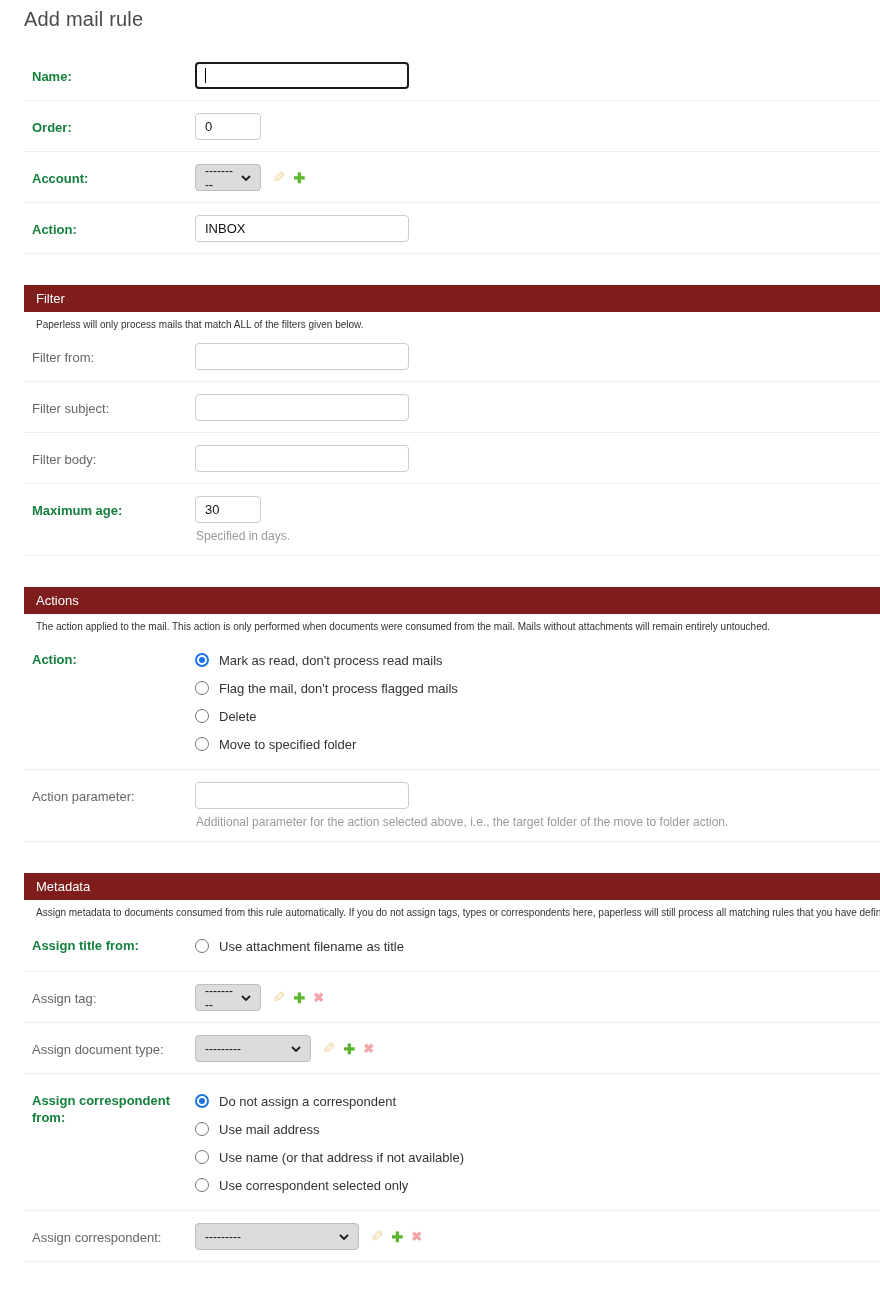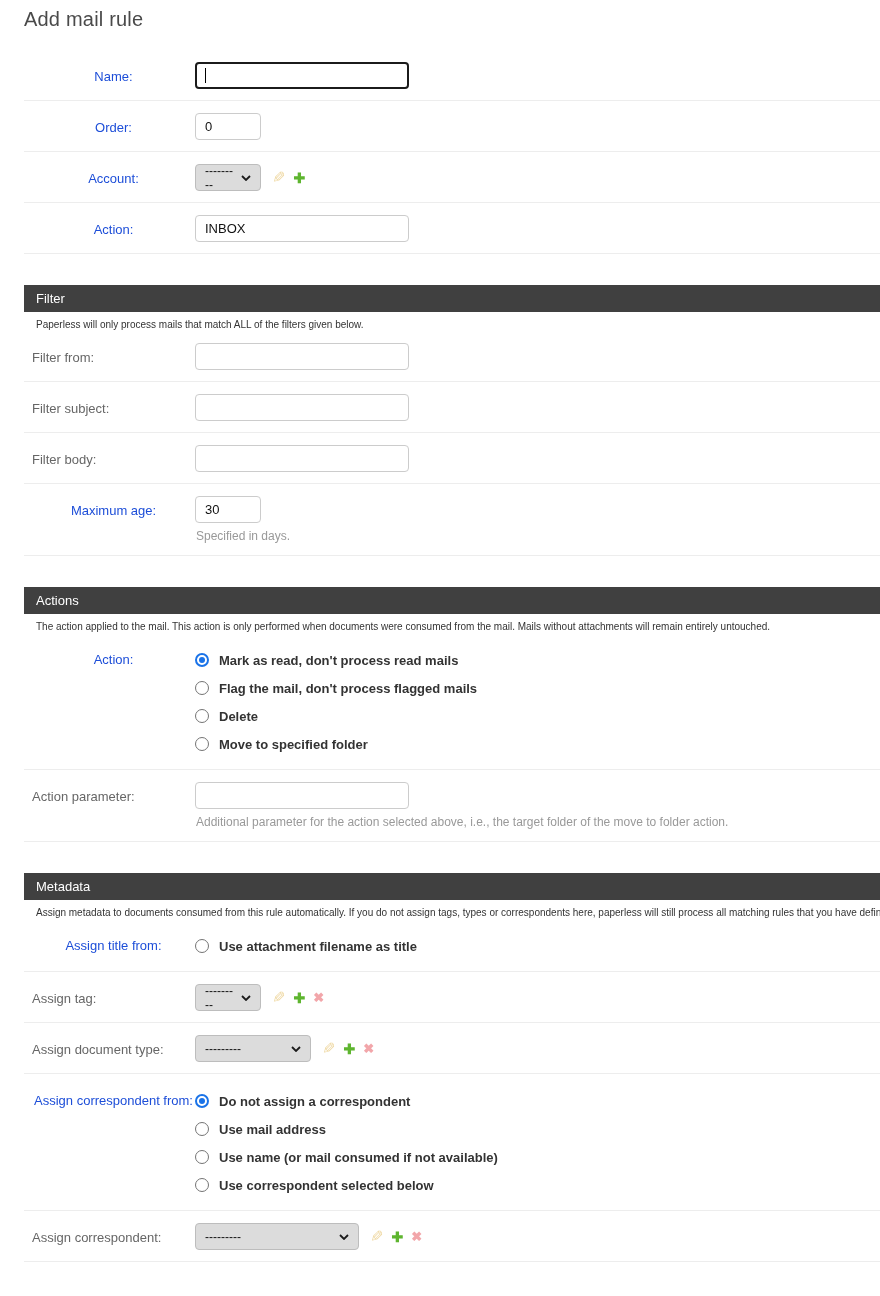--- a/index.html
+++ b/index.html
@@ -10,40 +10,40 @@
     font-family: "Liberation Sans", sans-serif;
     font-size: 13px;
   }
   .content { padding: 8px 0 0 24px; }
   h1.page-title {
     font-size: 20px; font-weight: 400; color: #4a4a4a;
     margin: 0 0 19px 0; letter-spacing: .2px;
   }
   .module { margin: 0; }
   h2.module-header {
-    background: #404040; color: #fff;
+    background: #7f1d1d; color: #fff;
     font-size: 13px; font-weight: 400;
     margin: 31px 0 0 0; padding: 7px 12px;
     line-height: 13px;
   }
   .module-desc {
     margin: 7px 0 1px 12px; font-size: 10px; color: #333;
     white-space: nowrap; overflow: hidden;
   }
   .form-row {
     display: flex; align-items: flex-start;
     padding: 12px 0 11px 8px;
     border-bottom: 1px solid #ededed;
   }
   label.field-label {
     width: 163px; flex: none;
     font-size: 13px; color: #666;
     padding-top: 6px; line-height: 17px;
   }
-  label.field-label.required { font-weight: normal; color: #1d4ed8; text-align: center; }
+  label.field-label.required { font-weight: bold; color: #15803d; }
   .field { display: flex; flex-direction: column; }
   .field-inline { display: flex; align-items: center; }
   .txt {
     width: 214px; height: 27px;
     border: 1px solid #ccc; border-radius: 4px;
     padding: 0 9px; font-size: 13px; color: #111;
     font-family: inherit; background: #fff; outline: none;
   }
   .txt.num { width: 66px; }
   .txt.focused { border: 2px solid #1b1b1b; }
@@ -61,21 +61,21 @@
   .select.sm { width: 66px; }
   .select.md { width: 116px; }
   .select.lg { width: 164px; }
   .select .chev { flex: none; margin-left: 6px; }
   .rel-icons { display: inline-flex; align-items: center; gap: 8px; margin-left: 11px; height: 27px; }
   .icon { line-height: 1; font-style: normal; }
   .icon.edit { color: #efd8a2; font-size: 16px; transform: scaleX(-1); }
   .icon.add  { color: #5eb52f; font-size: 14px; font-weight: bold; }
   .icon.del  { color: #f2a6aa; font-size: 13px; font-weight: bold; }
   .radio-list { display: flex; flex-direction: column; padding-top: 1px; }
-  .radio-item { display: flex; align-items: center; height: 28px; gap: 10px; font-weight: bold; }
+  .radio-item { display: flex; align-items: center; height: 28px; gap: 10px; }
   .radio {
     width: 14px; height: 14px; border-radius: 50%;
     border: 1.5px solid #747474; background: #fff; flex: none;
   }
   .radio.checked { border: 2px solid #1a73e8; position: relative; }
   .radio.checked::after {
     content: ""; position: absolute; left: 2px; top: 2px; right: 2px; bottom: 2px;
     border-radius: 50%; background: #1a73e8;
   }
   .radio-label { font-size: 13px; color: #333; white-space: nowrap; }
@@ -253,25 +253,25 @@
         <div class="radio-item">
           <span class="radio checked"></span>
           <span class="radio-label">Do not assign a correspondent</span>
         </div>
         <div class="radio-item">
           <span class="radio"></span>
           <span class="radio-label">Use mail address</span>
         </div>
         <div class="radio-item">
           <span class="radio"></span>
-          <span class="radio-label">Use name (or mail consumed if not available)</span>
-        </div>
-        <div class="radio-item">
-          <span class="radio"></span>
-          <span class="radio-label">Use correspondent selected below</span>
+          <span class="radio-label">Use name (or that address if not available)</span>
+        </div>
+        <div class="radio-item">
+          <span class="radio"></span>
+          <span class="radio-label">Use correspondent selected only</span>
         </div>
       </div>
     </div>
 
     <div class="form-row">
       <label class="field-label">Assign correspondent:</label>
       <div class="field-inline">
         <div class="select lg">
           <span>---------</span>
           <svg class="chev" width="10" height="6" viewBox="0 0 10 6">

